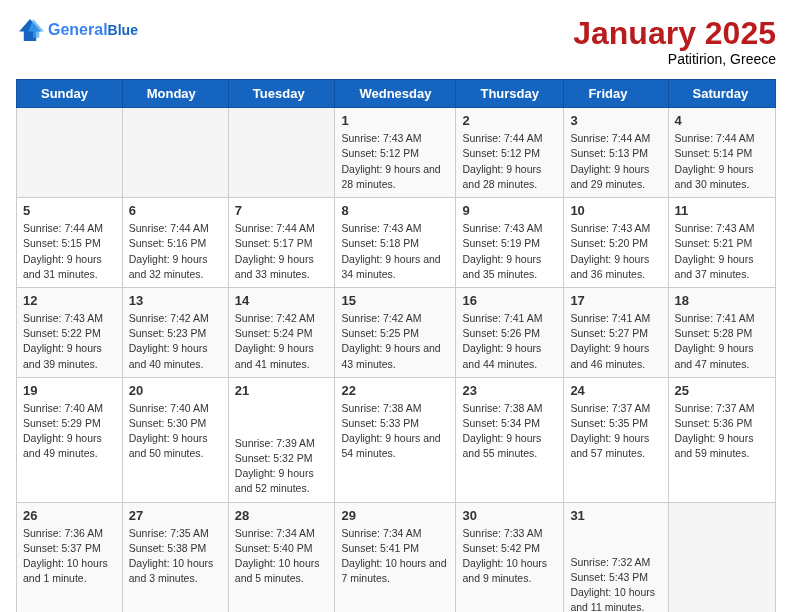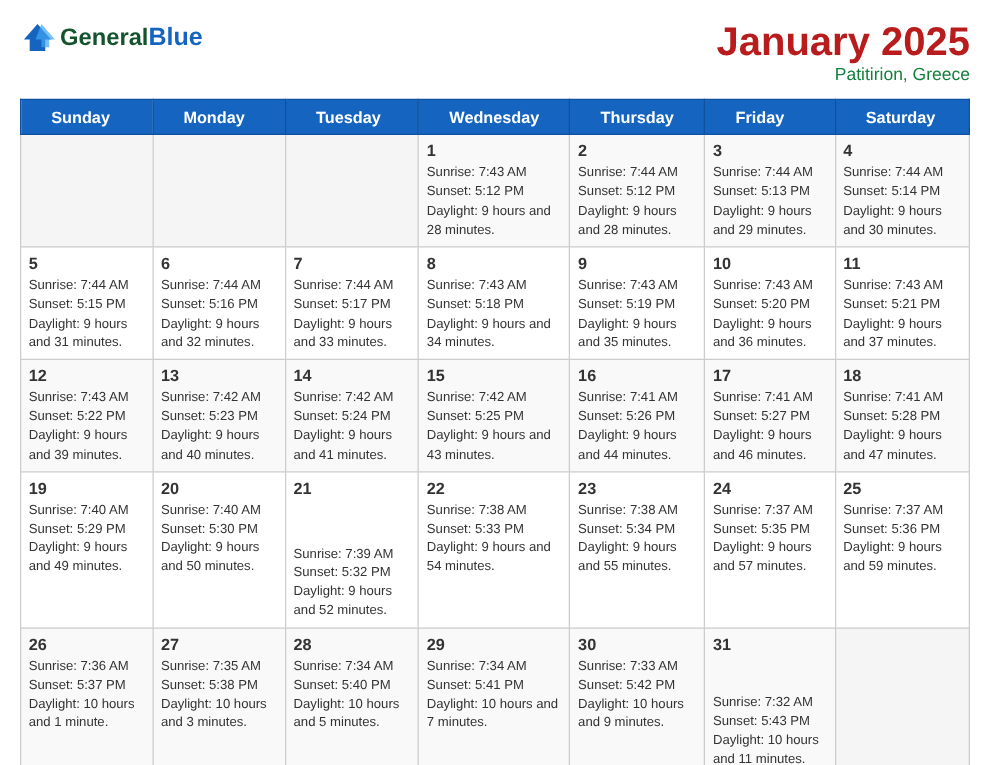--- a/index.html
+++ b/index.html
@@ -15,47 +15,47 @@
       justify-content: space-between;
       align-items: flex-start;
       margin-bottom: 12px;
     }
     .logo {
       display: flex;
       align-items: center;
       gap: 4px;
     }
     .logo-text-general {
-      font-size: 19px;
-      font-weight: bold;
-      color: #14532d;
+      font-size: 16px;
+      font-weight: bold;
+      color: #3b82f6;
       line-height: 1;
     }
     .logo-text-blue {
-      font-size: 20px;
+      font-size: 14px;
       font-weight: bold;
       color: #1565c0;
       line-height: 1;
     }
     .logo-icon {
       width: 28px;
       height: 28px;
     }
     .title-area {
       text-align: right;
     }
     .month-title {
       font-size: 32px;
       font-weight: bold;
       color: #b91c1c;
       line-height: 1.1;
     }
     .location {
       font-size: 14px;
-      color: #15803d;
+      color: #000000;
     }
     .calendar {
       width: 100%;
       border-collapse: collapse;
       border: 1px solid #ccc;
     }
     .calendar th {
       background-color: #1565c0;
       color: #fff;
       font-size: 13px;

